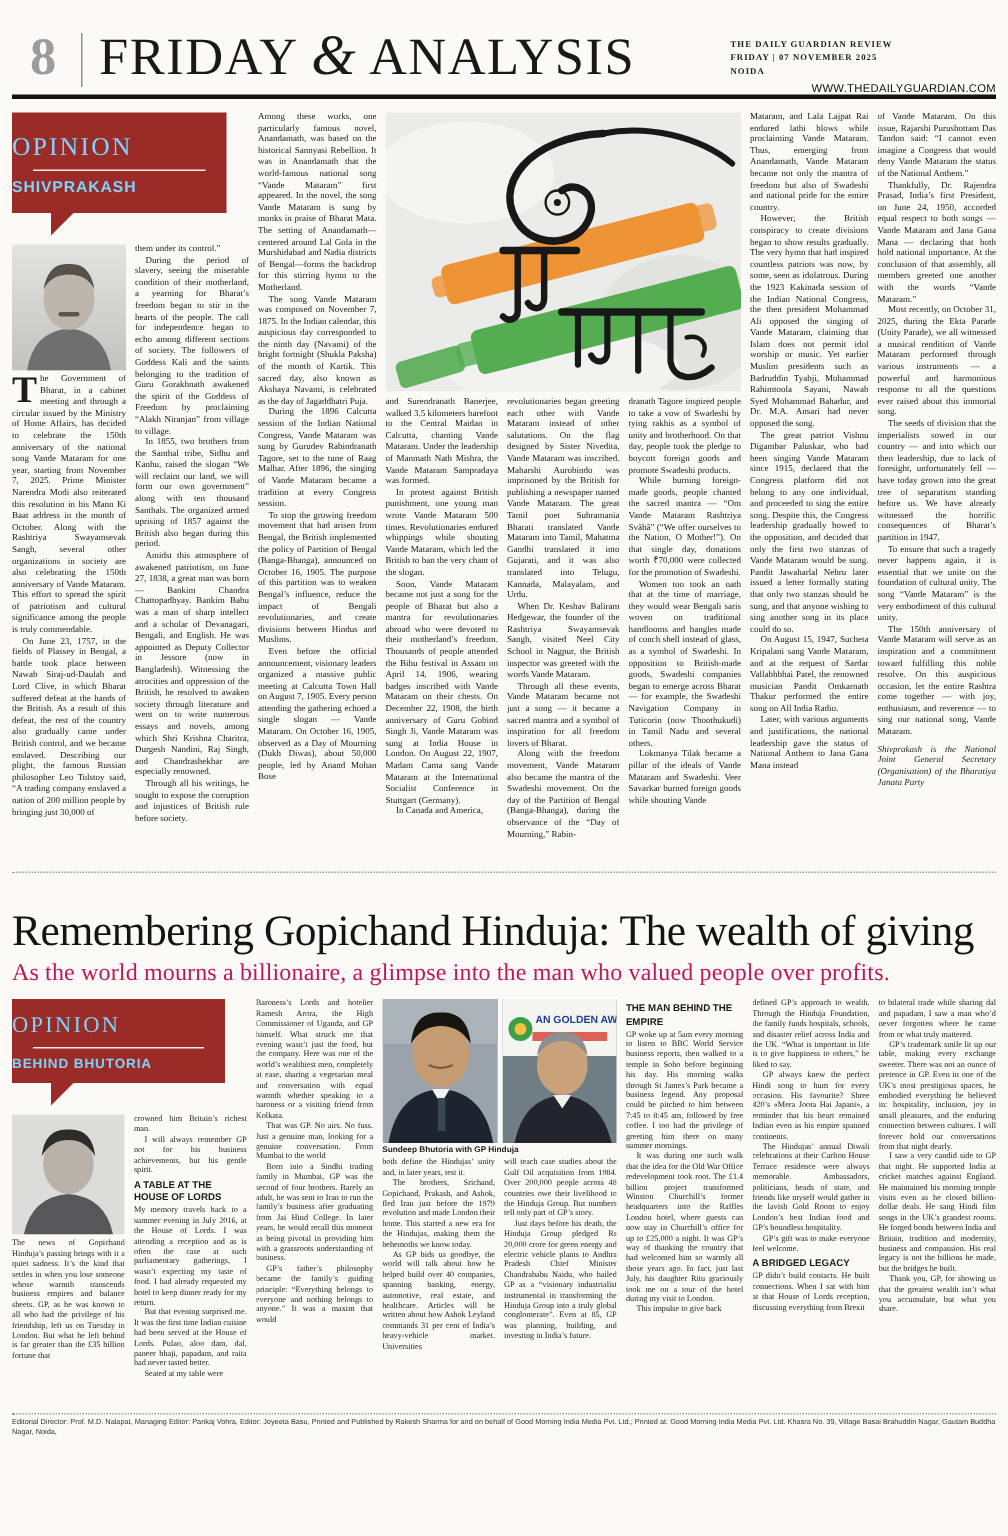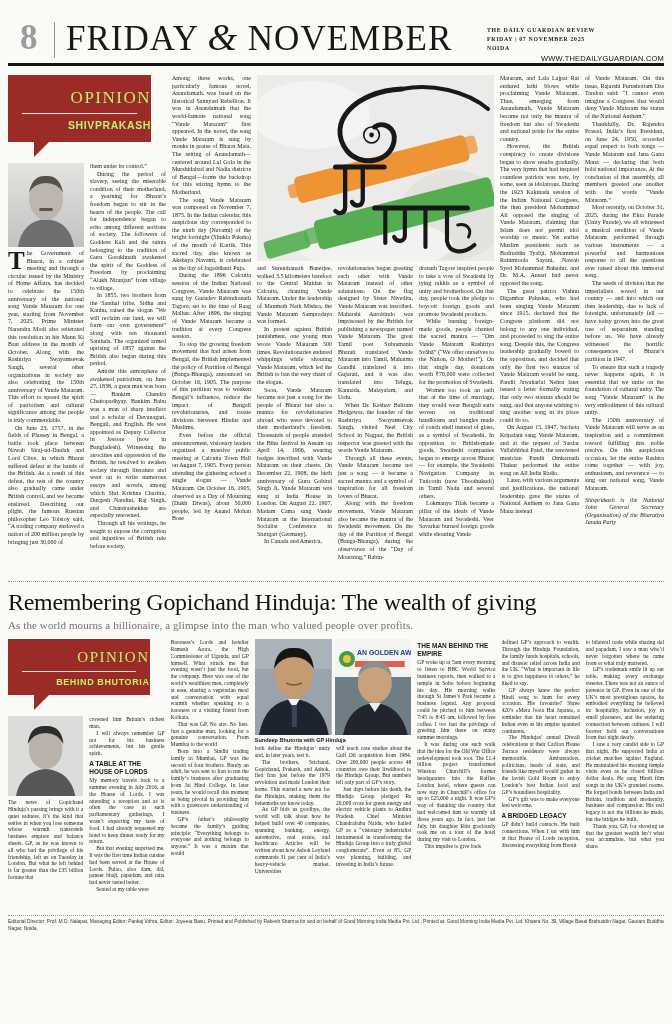--- a/index.html
+++ b/index.html
@@ -23,21 +23,21 @@
   .a1 .colp{font-size:6px;line-height:7.6px;}
   .a2 .colp{font-size:5.5px;line-height:6.8px;}
   .colp p{margin:0;}
   .b-p{text-indent:7px;}
   .b-pf{text-indent:0;}
   .b-h{font-family:"Liberation Sans",sans-serif;font-weight:bold;font-size:1.18em;line-height:1.25;margin:3px 0 1px !important;text-indent:0;text-align:left;}
   .b-bio{font-style:italic;margin-top:4px !important;text-indent:0;}
   .dropcap{float:left;font-size:25px;line-height:21px;font-weight:bold;padding-right:2px;}
   
   .obwrap{margin-right:15px;}
-  .ob{background:#9a2b27;color:#bef264;text-align:right;}
+  .ob{background:#9a2b27;color:#7dd3fc;text-align:left;}
   .ob-label{font-size:17px;letter-spacing:1.5px;padding-top:13px;}
   .ob-rule{border:none;border-top:1px solid rgba(255,255,255,.9);margin:5px 14px 5px;}
   .ob-author{font-family:"Liberation Sans",sans-serif;font-weight:bold;letter-spacing:.6px;padding-bottom:1px;}
   .a1 .ob{height:67px;}
   .a1 .ob-author{font-size:10.5px;}
   .a2 .ob{height:56px;}
   .a2 .ob-label{font-size:15px;padding-top:10px;}
   .a2 .ob-author{font-size:9px;}
   .ob-tail{width:0;height:0;border-top:15px solid #9a2b27;border-right:15px solid transparent;margin-left:26px;}
   
@@ -47,42 +47,42 @@
   .leftcols{flex:1;display:flex;gap:6px;margin-top:6px;min-height:0;}
   .leftcols .sub{flex:1 1 0;min-width:0;display:flex;flex-direction:column;}
   .authphoto{width:100%;height:84px;margin-bottom:3px;}
   .a2 .authphoto{height:80px;}
   .subtext{flex:1;min-height:0;overflow:hidden;text-align:justify;}
   .midwrap{flex:3 1 0;min-width:0;display:flex;flex-direction:column;}
   .artwork{width:100%;height:186px;}
   .midcols{flex:1;display:flex;gap:6px;margin-top:4px;min-height:0;}
   
   .dotted{border:none;border-top:1px dotted #9a9a9a;margin:6px 0 0;}
-  .h2line{font-size:24px;line-height:1.05;letter-spacing:-.3px;margin-top:8px;color:#141414;white-space:nowrap;}
-  .standfirst{font-size:11px;color:#737373;margin-top:4px;letter-spacing:.1px;}
+  .h2line{font-size:29px;line-height:1.05;letter-spacing:-.3px;margin-top:24px;color:#141414;white-space:nowrap;}
+  .standfirst{font-size:16px;color:#be185d;margin-top:4px;letter-spacing:.1px;}
   
   .a2{margin-top:8px;height:270px;}
   .a2 .fullcol{height:270px;}
   .photoblock{flex:2 1 0;min-width:0;display:flex;flex-direction:column;}
   .photos{display:flex;gap:3px;height:96px;}
   .photos svg{flex:1 1 0;min-width:0;height:96px;}
   .photocap{font-family:"Liberation Sans",sans-serif;font-weight:bold;font-size:5.5px;margin:2px 0 2px;color:#222;text-align:left;}
   .photocols{flex:1;display:flex;gap:6px;min-height:0;}
   
   .footer{margin-top:6px;border-top:1px dotted #9a9a9a;padding-top:3px;font-family:"Liberation Sans",sans-serif;font-size:4.9px;line-height:1.4;color:#333;}
 </style>
 </head>
 <body>
 
 <div class="page">
 
   <div class="hdr">
     <div class="pagenum">8</div>
     <div class="hdr-vr"></div>
-    <div class="wordmark"><span>FRIDAY</span> <span class="amp">&amp;</span> <span>NOVEMBER</span></div>
+    <div class="wordmark"><span>FRIDAY</span> <span class="amp">&amp;</span> <span>ANALYSIS</span></div>
     <div class="masthead">
       <div>THE DAILY GUARDIAN REVIEW</div>
       <div>FRIDAY | 07 NOVEMBER 2025</div>
       <div>NOIDA</div>
     </div>
     <div class="website">WWW.THEDAILYGUARDIAN.COM</div>
   </div>
   <div class="thickrule"></div>
 
 

